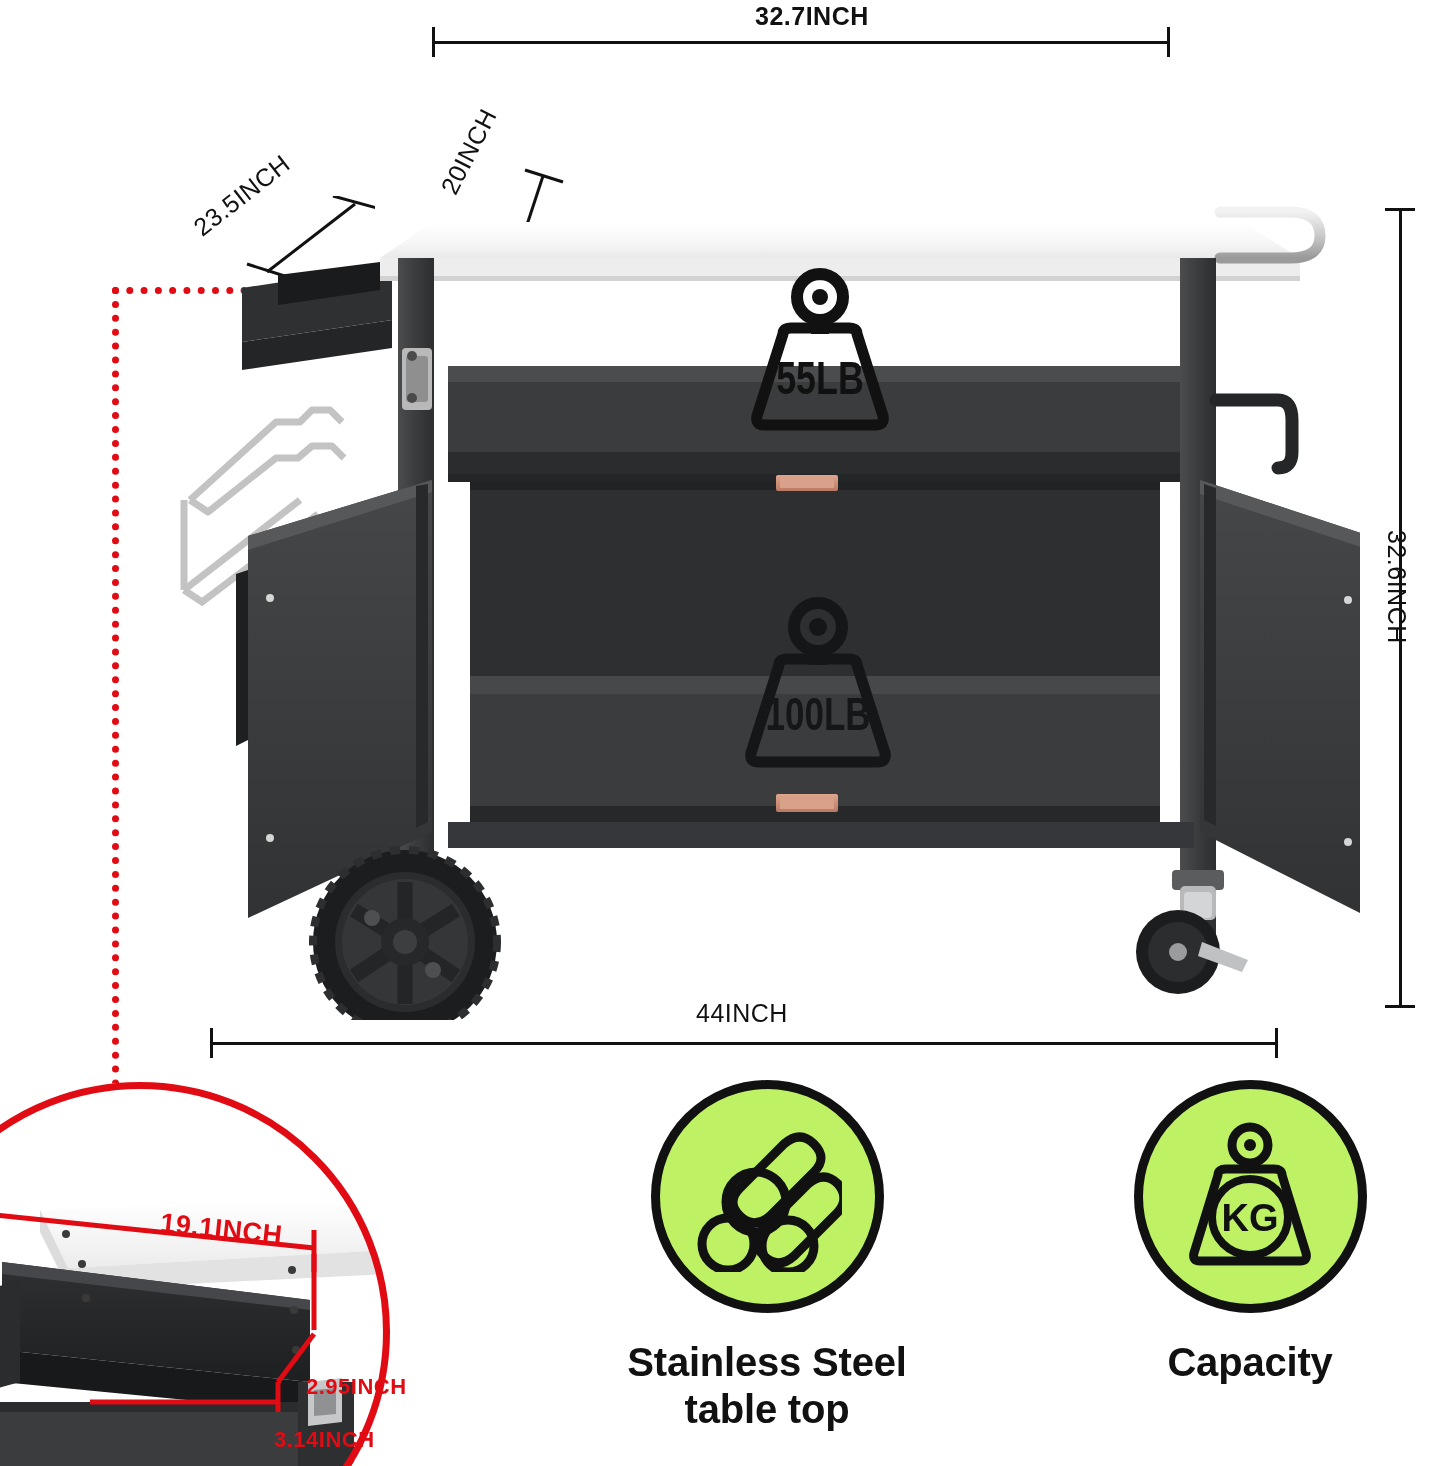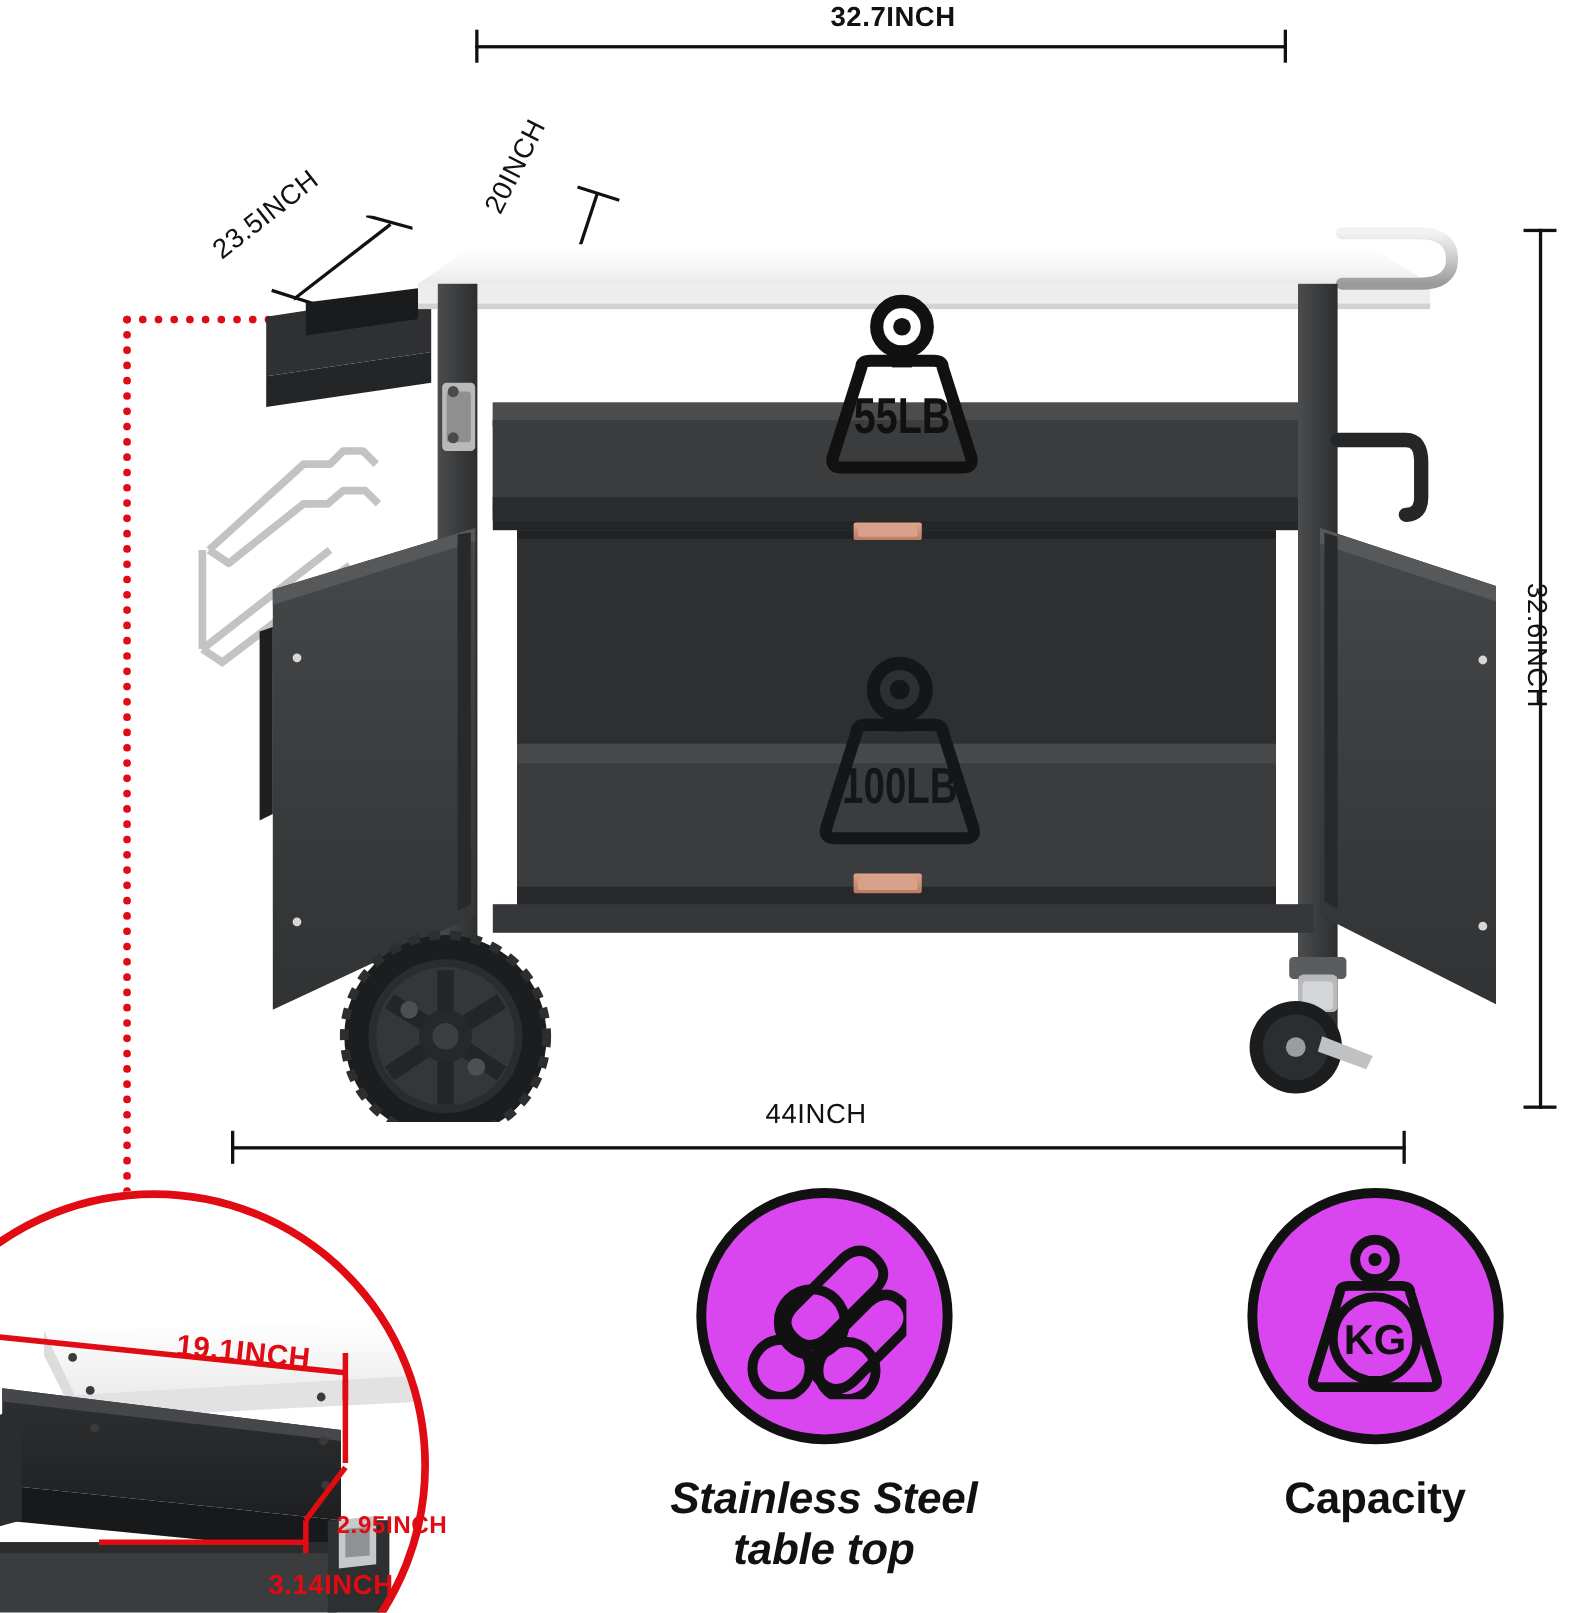--- a/index.html
+++ b/index.html
@@ -24,21 +24,21 @@
   .tick-v{position:absolute;width:3px;background:#111;}
   .tick-h{position:absolute;height:3px;background:#111;}
 
   
   .wbadge{position:absolute;}
   .wbadge svg{display:block;overflow:visible;}
 
   
   .feature{position:absolute;text-align:center;}
   .feature .circ{width:215px;height:215px;border:9px solid #111;border-radius:50%;
-    display:flex;align-items:center;justify-content:center;margin:0 auto;background:#d946ef;}
+    display:flex;align-items:center;justify-content:center;margin:0 auto;background:#bef264;}
   .feature .cap{
     margin-top:26px;font-size:40px;font-weight:700;line-height:1.18;color:#111;
     letter-spacing:-.2px;
   }
 
   
   .inset-clip{
     position:absolute;border-radius:50%;overflow:hidden;background:#fff;
   }
   .inset-ring{position:absolute;border:7px solid #e00b13;border-radius:50%;
@@ -294,23 +294,23 @@
       <line x1="424" y1="252" x2="388" y2="300" stroke="#e00b13" stroke-width="5"></line>
       <line x1="388" y1="300" x2="388" y2="330" stroke="#e00b13" stroke-width="5"></line>
       <line x1="200" y1="320" x2="390" y2="320" stroke="#e00b13" stroke-width="5"></line>
     </svg>
   </div>
 
   <div class="inset-ring" style="left:-110px;top:1082px;width:500px;height:500px;"></div>
 
   <div class="abs dim dim-red" style="left:160px;top:1214px;font-size:27px;transform:rotate(6deg);">19.1INCH</div>
   <div class="abs dim dim-red" style="left:306px;top:1326px;font-size:22px;margin-top:48px;">2.95INCH</div>
-  <div class="abs dim dim-red" style="left:244px;top:1427px;font-size:25px;">3.14INCH</div>
-
-  <div class="feature" style="left:584px;top:1080px;width:330px;font-style:italic;">
+  <div class="abs dim dim-red" style="left:274px;top:1427px;font-size:22px;">3.14INCH</div>
+
+  <div class="feature" style="left:602px;top:1080px;width:330px;">
     <div class="circ">
       <svg width="150" height="150" viewBox="0 0 150 150">
         <g fill="none" stroke="#111" stroke-width="9" stroke-linejoin="round">
 
           <path d="M48 66 L92 22 Q108 8 122 22 Q136 36 122 50 L78 94 Q62 108 48 94 Q34 80 48 66 Z"></path>
 
           <path d="M72 106 L116 62 Q132 48 146 62 Q158 76 146 90 L102 134 Q86 148 72 134 Q58 120 72 106 Z"></path>
 
           <circle cx="64" cy="80" r="30"></circle>
           <circle cx="36" cy="122" r="26"></circle>

